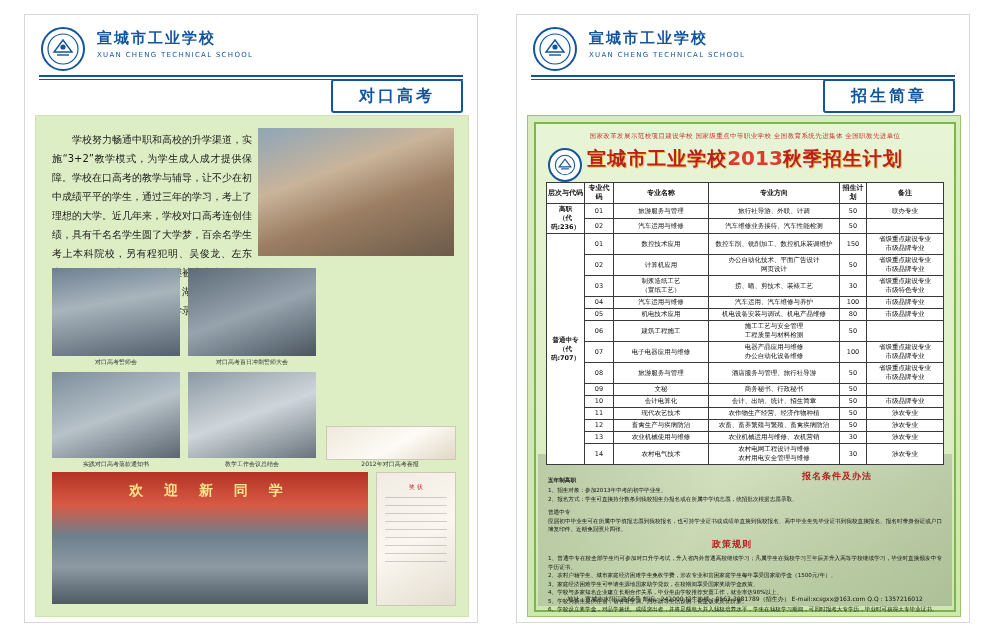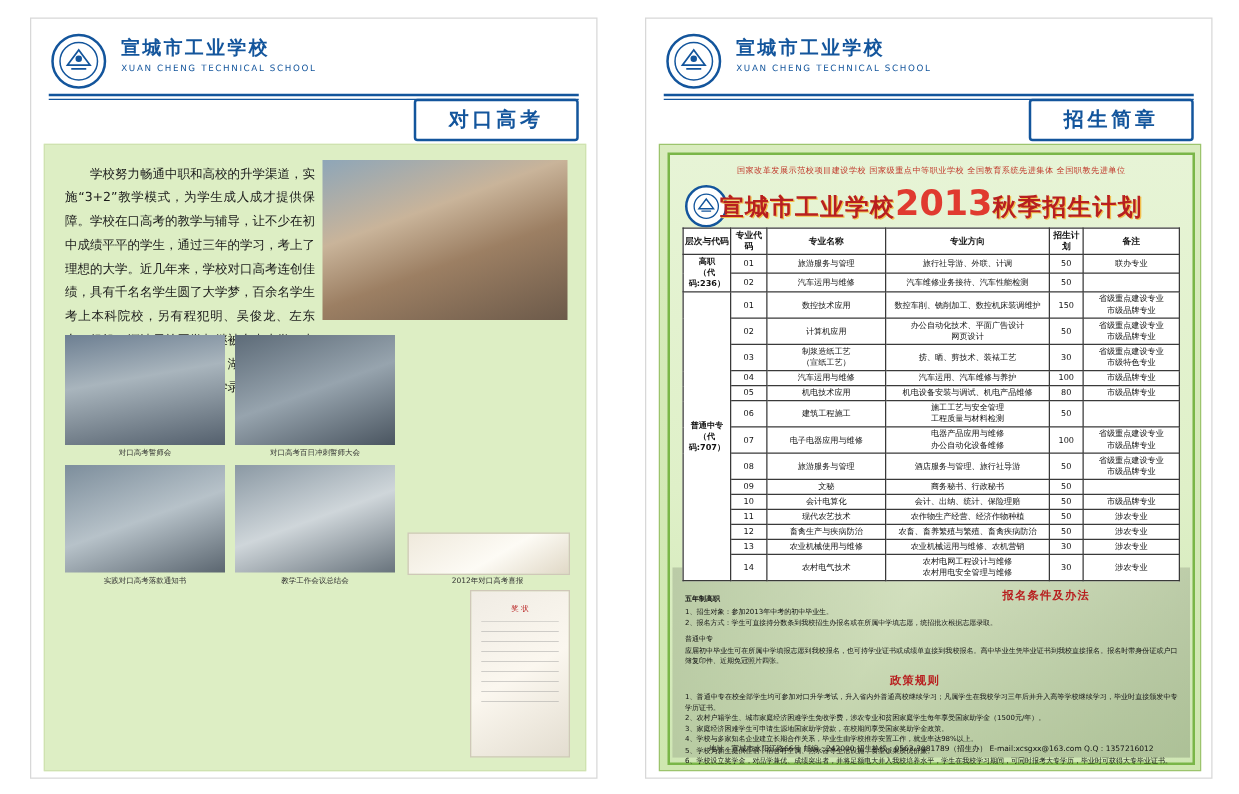--- a/index.html
+++ b/index.html
@@ -51,21 +51,21 @@
 
   
   .right-body{position:absolute;left:10px;top:100px;width:432px;height:500px;
               background:linear-gradient(180deg,#d9ecbe 0%,#cfe7b0 100%);border:1px solid #9cc46d;}
   .right-inner{position:absolute;left:6px;top:6px;width:418px;height:486px;border:2px solid #7ab648;
                background:linear-gradient(180deg,#e7f4d6 0%,#dff0c8 55%,#cfe6b4 100%);}
   .badges{position:absolute;top:8px;left:0;width:100%;text-align:center;font-size:6.5px;color:#c0392b;letter-spacing:.4px;}
   .bigtitle{position:absolute;top:22px;left:0;width:100%;text-align:center;}
   .bigtitle .t1{font-size:19px;font-weight:bold;color:#b81f1f;letter-spacing:1px;
                 text-shadow:1px 1px 0 #f2c14e;}
-  .bigtitle .yr{font-size:28px;font-weight:bold;color:#e03a2f;letter-spacing:0;}
+  .bigtitle .yr{font-size:20px;font-weight:bold;color:#e03a2f;letter-spacing:0;}
   .rlogo{position:absolute;left:12px;top:24px;width:30px;height:30px;border-radius:50%;border:2px solid #13559c;
          background:#fff;display:flex;align-items:center;justify-content:center;}
 
   table.plan{position:absolute;left:10px;top:58px;width:398px;border-collapse:collapse;background:#ffffff;}
   table.plan th,table.plan td{border:1px solid #3a3a3a;font-size:6.5px;color:#111;text-align:center;
                               padding:1px 1px;line-height:9px;}
   table.plan th{background:#ffffff;font-weight:bold;font-size:7px;}
   td.lvl{font-weight:bold;font-size:7px;}
   .note{position:absolute;font-size:5.6px;color:#111;line-height:8.5px;text-align:justify;}
   .note-h{position:absolute;font-size:9px;font-weight:bold;color:#b81f1f;letter-spacing:1px;}
@@ -115,20 +115,24 @@
 
       <div class="photo p6" style="left:16px;top:256px;width:128px;height:86px;"></div>
       <div class="cap" style="left:16px;top:344px;width:128px;">实践对口高考落款通知书</div>
 
       <div class="photo p7" style="left:152px;top:256px;width:128px;height:86px;"></div>
       <div class="cap" style="left:152px;top:344px;width:128px;">教学工作会议总结会</div>
 
       <div class="photo p8" style="left:290px;top:310px;width:128px;height:32px;"></div>
       <div class="cap" style="left:290px;top:344px;width:128px;">2012年对口高考喜报</div>
 
+      <div class="photo p9" style="left:16px;top:356px;width:316px;height:132px;">
+        <div style="position:absolute;left:0;top:10px;width:100%;text-align:center;font-size:14px;font-weight:bold;
+                    color:#ffe58a;letter-spacing:8px;">欢 迎 新 同 学</div>
+      </div>
 
       <div class="photo p4" style="left:340px;top:356px;width:78px;height:132px;">
         <div style="position:absolute;left:0;top:10px;width:100%;text-align:center;font-size:6px;color:#b81f1f;">奖 状</div>
         <div style="position:absolute;left:8px;top:24px;right:8px;height:70px;
                     background:repeating-linear-gradient(180deg,#9a9a9a 0 1px,transparent 1px 8px);opacity:.45;"></div>
       </div>
 
     </div>
   </div>
 
@@ -270,21 +274,21 @@
               <tr>
                 <td style="white-space: pre-line;">09</td>
                 <td style="white-space: pre-line;">文秘</td>
                 <td style="white-space: pre-line;">商务秘书、行政秘书</td>
                 <td style="white-space: pre-line;">50</td>
                 <td style="white-space: pre-line;"></td>
               </tr>
               <tr>
                 <td style="white-space: pre-line;">10</td>
                 <td style="white-space: pre-line;">会计电算化</td>
-                <td style="white-space: pre-line;">会计、出纳、统计、保险理赔</td>
+                <td style="white-space: pre-line;">会计、出纳、统计、招生简章</td>
                 <td style="white-space: pre-line;">50</td>
                 <td style="white-space: pre-line;">市级品牌专业</td>
               </tr>
               <tr>
                 <td style="white-space: pre-line;">11</td>
                 <td style="white-space: pre-line;">现代农艺技术</td>
                 <td style="white-space: pre-line;">农作物生产经营、经济作物种植</td>
                 <td style="white-space: pre-line;">50</td>
                 <td style="white-space: pre-line;">涉农专业</td>
               </tr>

